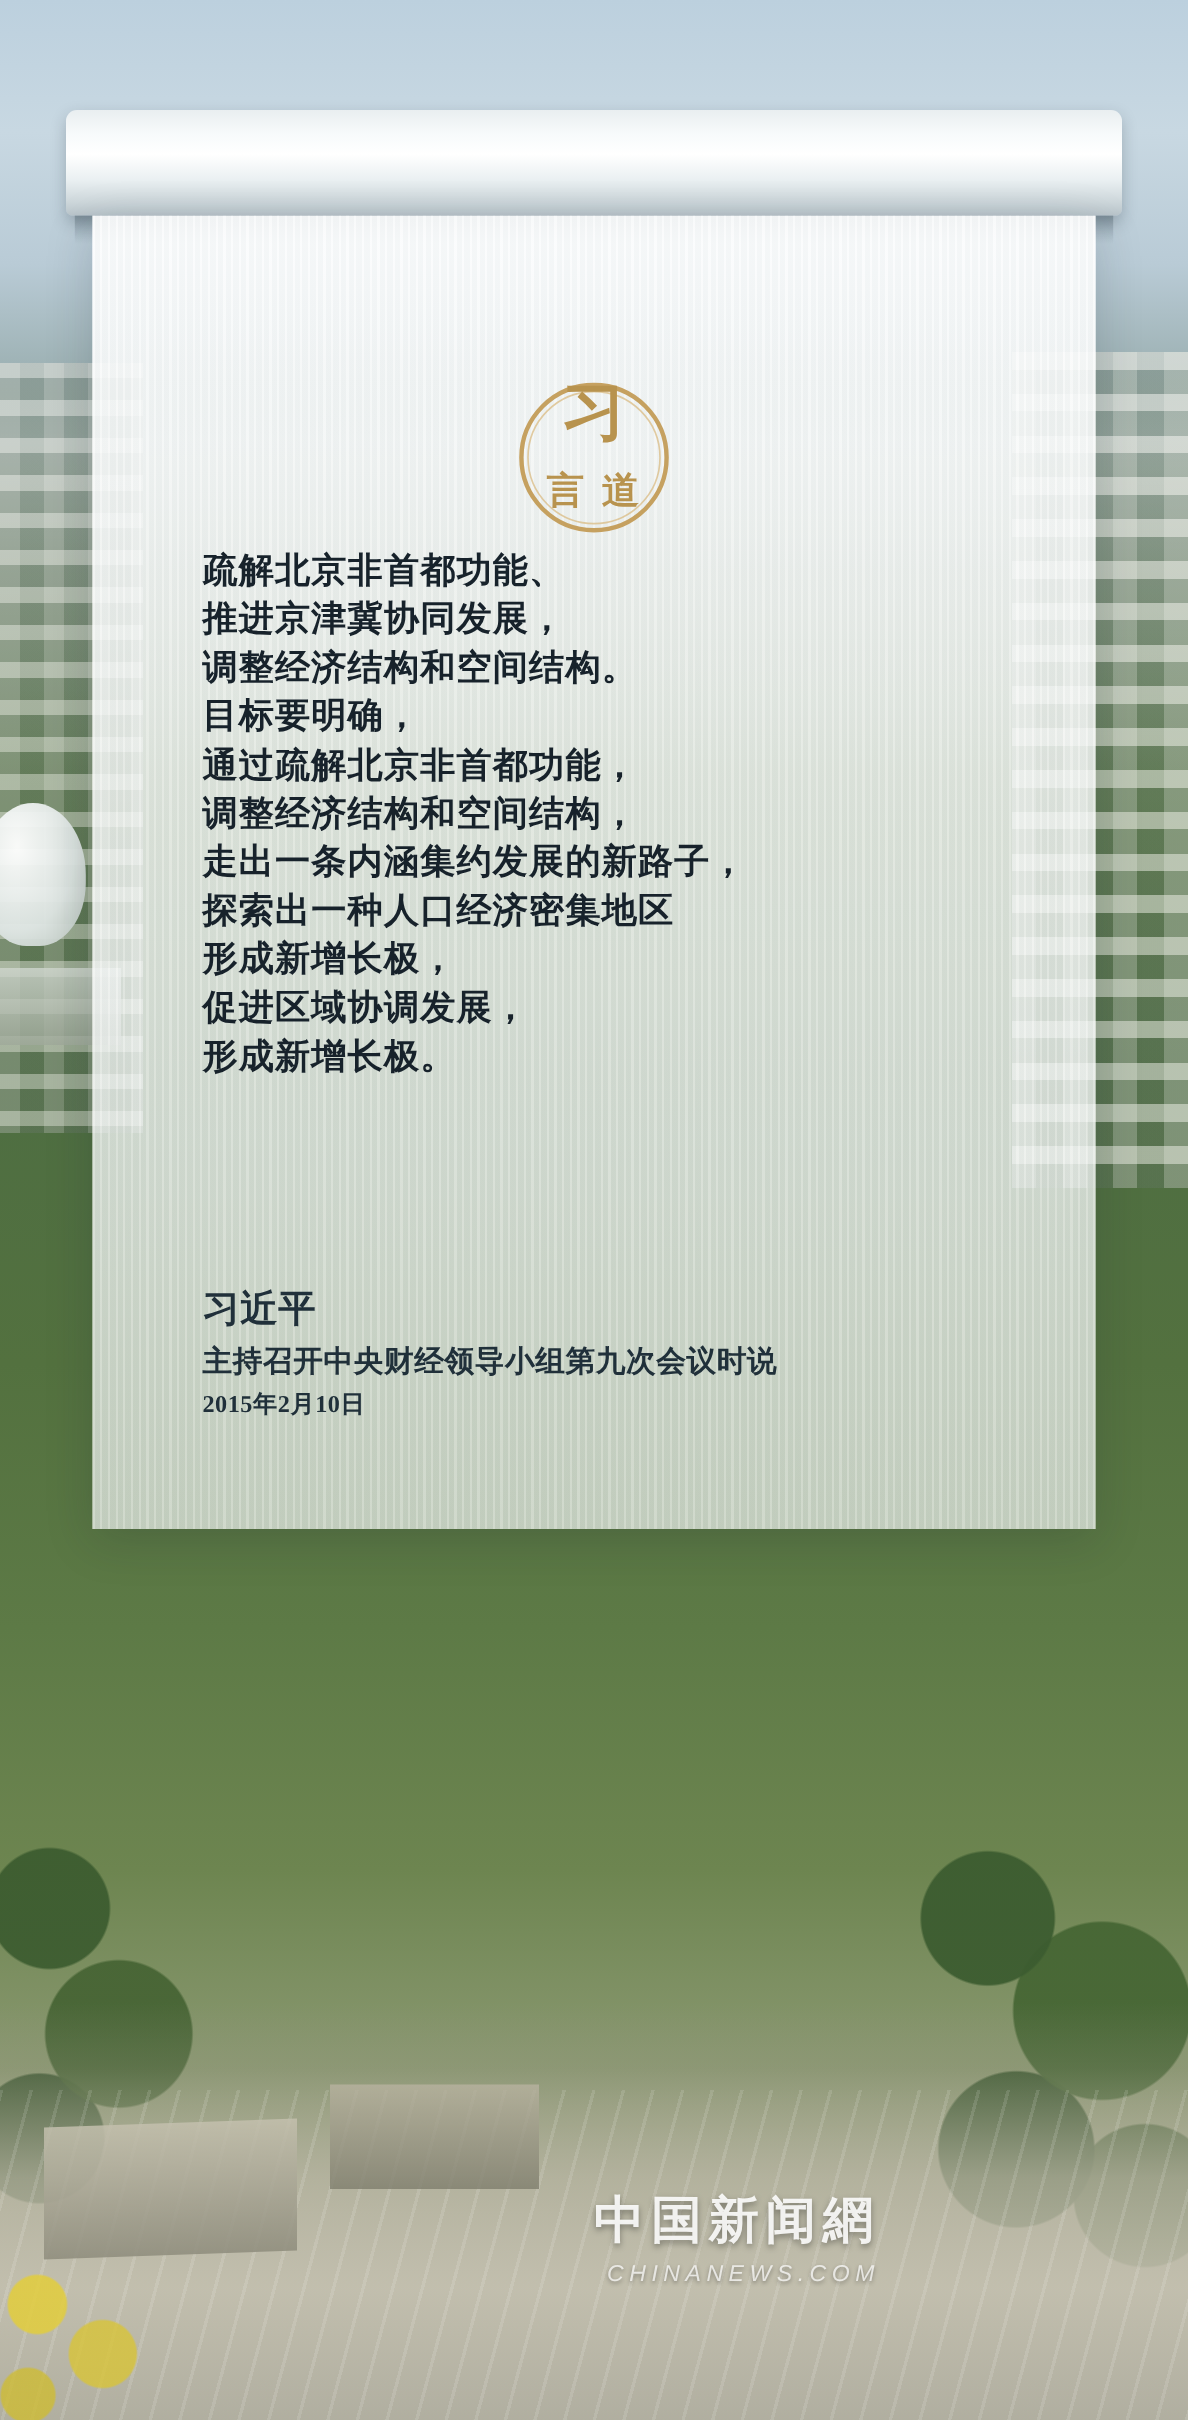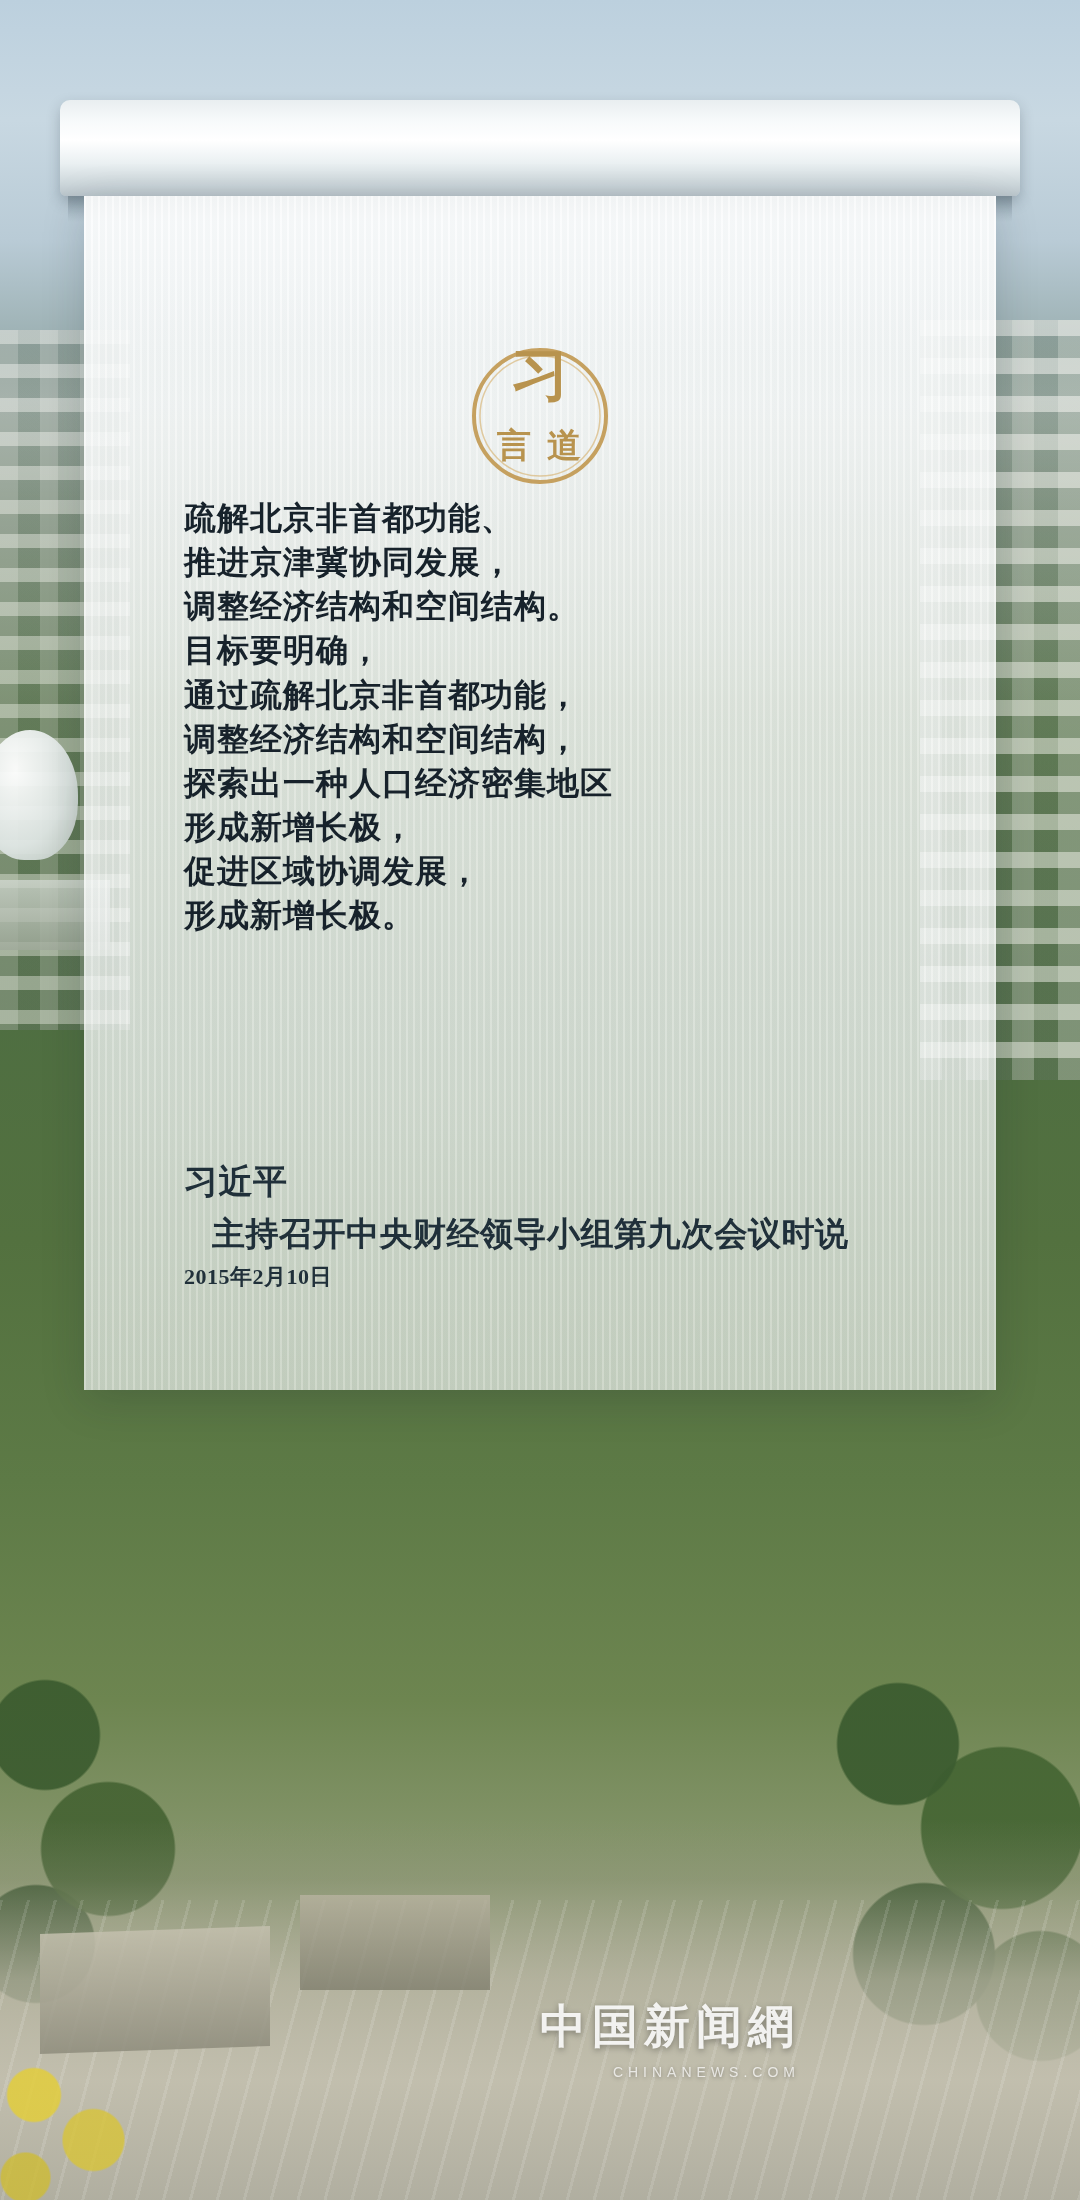--- a/index.html
+++ b/index.html
@@ -243,26 +243,25 @@
   .attrib-name {
     font-family: "DejaVu Sans", "Liberation Sans", sans-serif;
     font-size: 34px;
     font-weight: 700;
     color: #20303a;
     line-height: 1.55;
     letter-spacing: .5px;
   }
   .attrib-occasion {
     font-family: "DejaVu Sans", "Liberation Sans", sans-serif;
-    font-size: 33px;
+    font-size: 27px;
     font-weight: 700;
     color: #20303a;
     line-height: 1.55;
     letter-spacing: .5px;
-    margin-left: 28px;
   }
   .attrib-date {
     font-family: Liberation Serif, serif;
     font-size: 22px;
     font-weight: 700;
     color: #20303a;
     line-height: 1.6;
     letter-spacing: .5px;
   }
 
@@ -279,24 +278,25 @@
     font-family: "DejaVu Serif", "Liberation Serif", serif;
     font-size: 46px;
     font-weight: 700;
     color: rgba(255,255,255,0.88);
     letter-spacing: 6px;
     text-shadow: 0 2px 6px rgba(0,0,0,.35);
   }
   .watermark-sub {
     margin-top: 6px;
     font-family: "Liberation Sans", sans-serif;
-    font-size: 14px;
+    font-size: 21px;
     color: rgba(255,255,255,0.72);
     letter-spacing: 5px;
     text-shadow: 0 1px 4px rgba(0,0,0,.35);
+    font-style: italic;
   }
 </style>
 </head>
 <body>
 
 <div class="poster">
 
   <div class="bg">
     <div class="bg-left-city"></div>
     <div class="bg-right-city"></div>
@@ -328,20 +328,21 @@
         </svg>
       </div>
 
       <div class="quote">
         <div class="quote-line">疏解北京非首都功能、</div>
         <div class="quote-line">推进京津冀协同发展，</div>
         <div class="quote-line">调整经济结构和空间结构。</div>
         <div class="quote-line">目标要明确，</div>
         <div class="quote-line">通过疏解北京非首都功能，</div>
         <div class="quote-line">调整经济结构和空间结构，</div>
+        <div class="quote-line">走出一条内涵集约发展的新路子，</div>
         <div class="quote-line">探索出一种人口经济密集地区</div>
         <div class="quote-line">形成新增长极，</div>
         <div class="quote-line">促进区域协调发展，</div>
         <div class="quote-line">形成新增长极。</div>
       </div>
 
       <div class="attrib">
         <div class="attrib-name">习近平</div>
         <div class="attrib-occasion">主持召开中央财经领导小组第九次会议时说</div>
         <div class="attrib-date">2015年2月10日</div>

